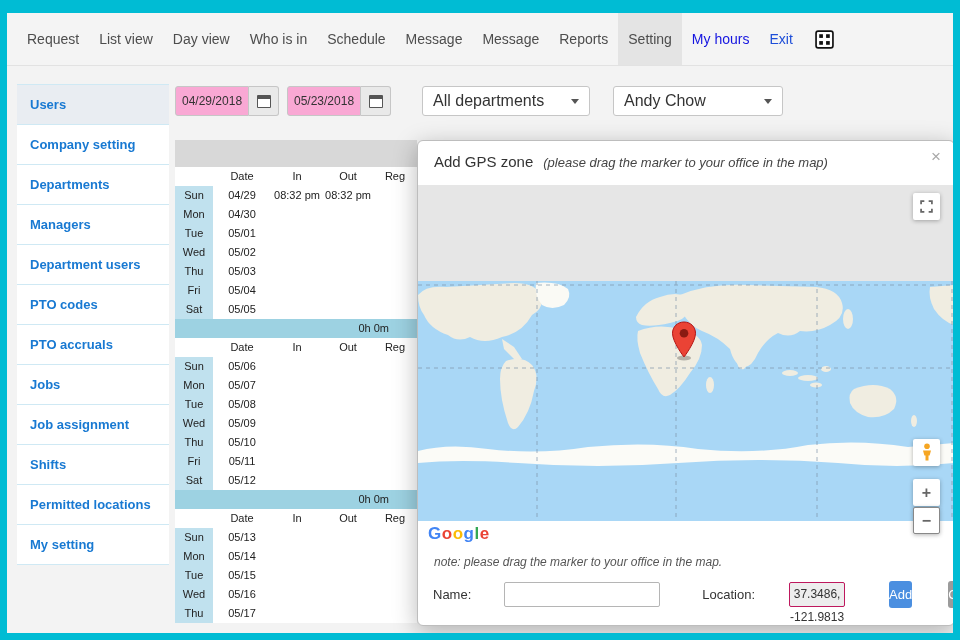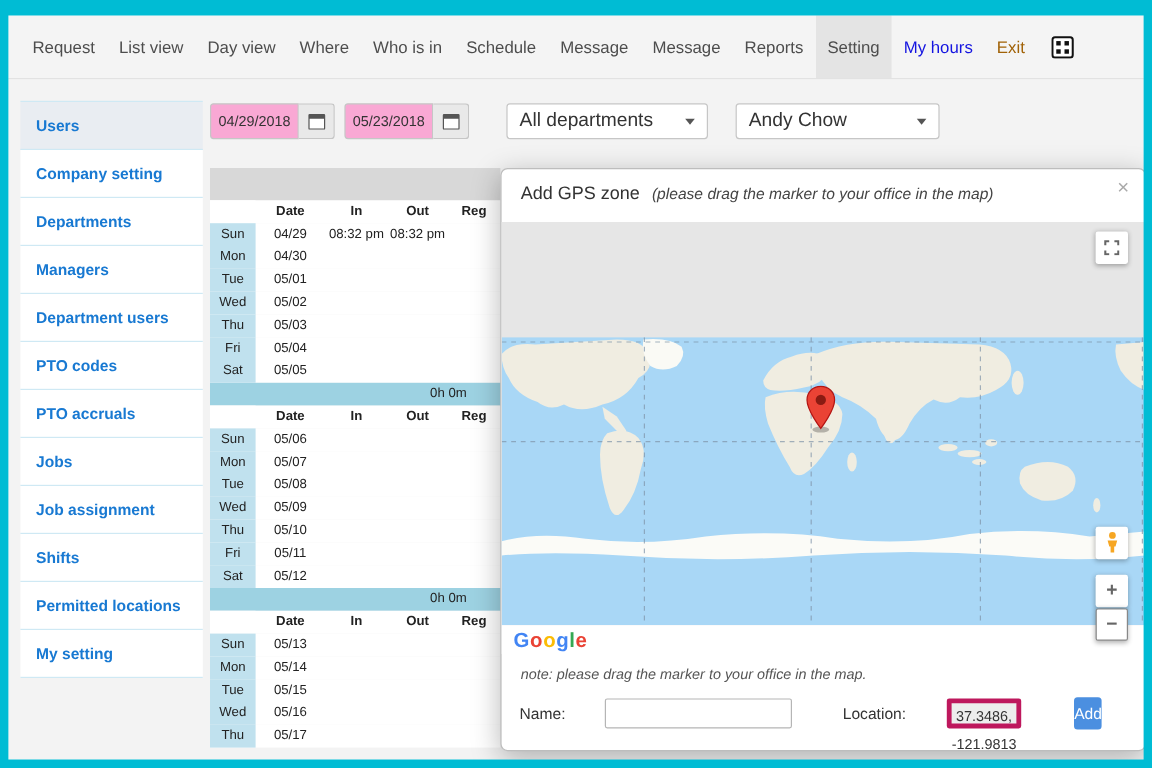--- a/index.html
+++ b/index.html
@@ -7,21 +7,21 @@
   html,body { width:960px; height:640px; }
   body { position:relative; font-family:"Liberation Sans",sans-serif; background:#fff; overflow:hidden; }
 
   .frame { position:absolute; inset:0; border:7px solid #00bcd4; border-top-width:13px; pointer-events:none; z-index:100; }
 
   
   .navbar { position:absolute; left:7px; top:13px; right:7px; height:53px; background:#f4f4f4; border-bottom:1px solid #e2e2e2; display:flex; align-items:center; padding-left:10px; z-index:2; }
   .nav-item { padding:0 10px; font-size:14px; color:#4d4d4d; height:52px; line-height:52px; cursor:pointer; white-space:nowrap; }
   .nav-item.active { background:#e4e4e4; }
   .nav-item.myhours { color:#1414e0; }
-  .nav-item.exit { color:#a16207; }
+  .nav-item.exit { color:#1d4ed8; }
   .scan { margin-left:12px; display:flex; align-items:center; cursor:pointer; }
 
   .content { position:absolute; left:7px; top:66px; right:7px; bottom:7px; background:#f3f3f3; }
 
   
   .sidebar { position:absolute; left:17px; top:84px; width:152px; border-top:1px solid #cfe9f4; z-index:2; }
   .side-item { height:40px; line-height:39px; background:#fff; border-bottom:1px solid #cfe9f4; color:#1879d2; font-weight:700; font-size:13px; padding-left:13px; cursor:pointer; }
   .side-item.active { background:#e9edf2; }
 
   
@@ -37,21 +37,21 @@
   
   .table { position:absolute; left:175px; top:140px; width:242px; font-size:11px; color:#222; z-index:1; }
   .graycap { height:27px; background:#d8d8d8; }
   .trow { display:flex; height:19px; line-height:19px; background:#fff; }
   .c-day { width:38px; text-align:center; background:#c0e1ee; }
   .thead .c-day { background:#fff; }
   .c-date { width:58px; text-align:center; }
   .c-in  { width:52px; text-align:center; }
   .c-out { width:50px; text-align:center; }
   .c-reg { width:44px; text-align:center; }
-  .thead { font-weight:700;justify-content:center; }
+  .thead { font-weight:400;justify-content:center; }
   .tsum { height:19px; line-height:19px; background:#9dd2e2; text-align:right; padding-right:28px; }
 
   
   .modal { position:absolute; left:417px; top:140px; width:538px; height:486px; background:#fff; border:1px solid #bdbdbd; border-radius:6px; box-shadow:0 6px 24px rgba(0,0,0,.28); z-index:10; }
   .m-header { padding:12px 16px 0; }
   .m-title { font-size:15px; color:#333; }
   .m-sub { font-size:13px; font-style:italic; color:#444; margin-left:10px; }
   .m-close { position:absolute; top:6px; right:13px; font-size:17px; color:#a9a9a9; cursor:pointer; }
 
   .map { position:absolute; left:0; top:44px; width:536px; height:360px; background:#e6e6e6; overflow:hidden; cursor:grab; }
@@ -66,32 +66,31 @@
   .pegman { right:14px; top:254px; }
   .zoomin  { right:14px; top:294px; color:#666; font-size:16px; font-weight:700; }
   .zoomout { right:14px; top:322px; color:#666; font-size:16px; font-weight:700; border:1px solid #888; }
   .marker { position:absolute; left:253px; top:136px; cursor:grab; }
 
   .m-note { position:absolute; left:16px; top:414px; font-size:12px; font-style:italic; color:#555; }
   .m-form { position:absolute; left:0; top:440px; width:100%; display:flex; align-items:center; padding-left:15px;gap:28px; }
   .m-form label { font-size:13px; color:#333; }
   .name-input { width:156px; height:25px; border:1px solid #b5b5b5; border-radius:2px; margin-left:5px; padding:0 5px; font-family:"Liberation Sans",sans-serif; font-size:12px; }
   .loc-label { margin-left:14px; }
-  .loc-box { margin-left:6px; width:96px; height:25px; line-height:23px; background:#ededed; border:4px solid #be185d; border-radius:2px; font-size:12px; text-align:center; color:#333; }
+  .loc-box { margin-left:6px; width:96px; height:25px; line-height:23px; background:#ededed; border:1px solid #be185d; border-radius:2px; font-size:12px; text-align:center; color:#333; }
   .btn-add { margin-left:16px; width:62px; height:27px; background:#4b8fe0; color:#fff; border:none; border-radius:3px; font-size:13px; cursor:pointer; font-family:"Liberation Sans",sans-serif; }
   .btn-cancel { margin-left:8px; width:60px; height:27px; background:#9b9b9b; color:#fff; border:none; border-radius:3px; font-size:13px; cursor:pointer; font-family:"Liberation Sans",sans-serif; }
 </style>
 </head>
 <body>
 
 <div class="navbar">
   <div class="nav-item">Request</div>
   <div class="nav-item">List view</div>
   <div class="nav-item">Day view</div>
-  <div class="nav-item">Where</div>
   <div class="nav-item">Who is in</div>
   <div class="nav-item">Schedule</div>
   <div class="nav-item">Message</div>
   <div class="nav-item">Message</div>
   <div class="nav-item">Reports</div>
   <div class="nav-item active">Setting</div>
   <div class="nav-item myhours">My hours</div>
   <div class="nav-item exit">Exit</div>
   <span class="scan">
     <svg width="19" height="19" viewBox="0 0 18 18">

